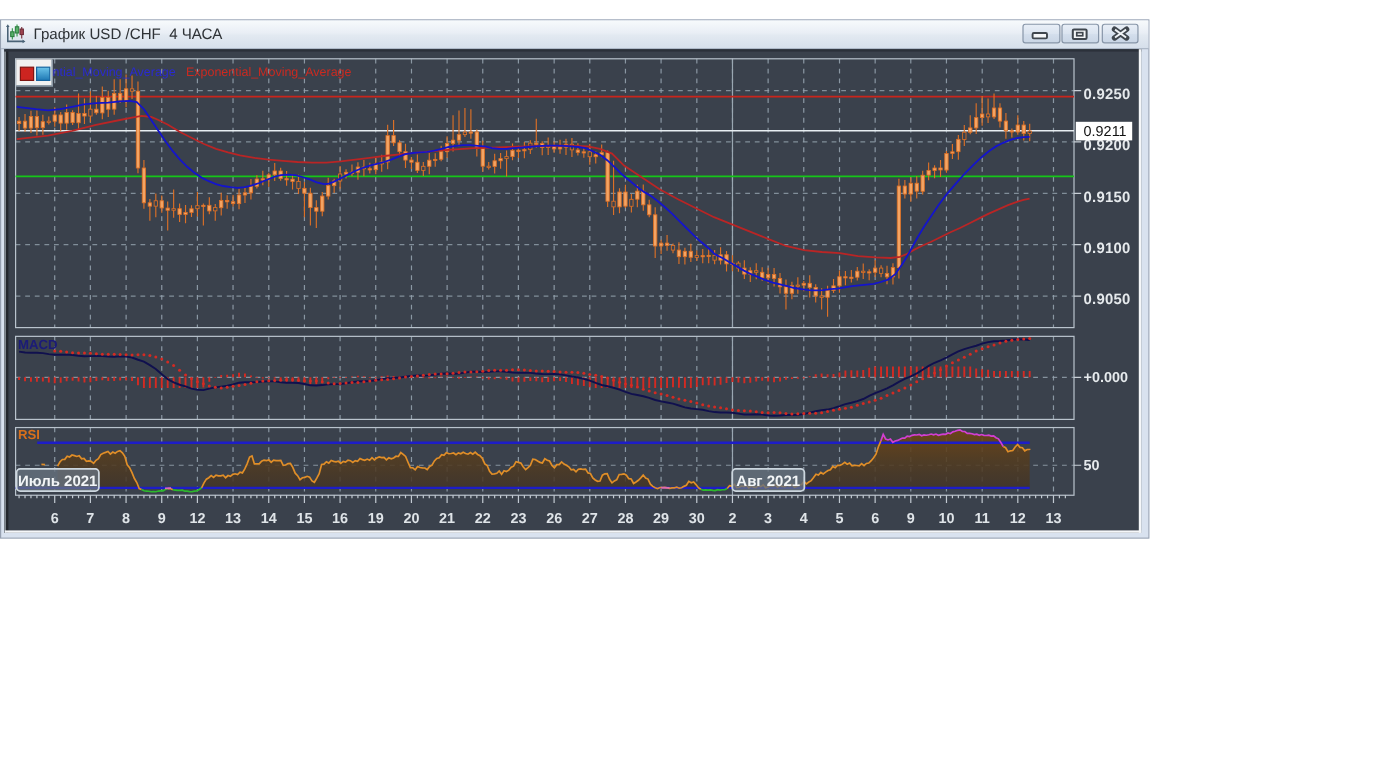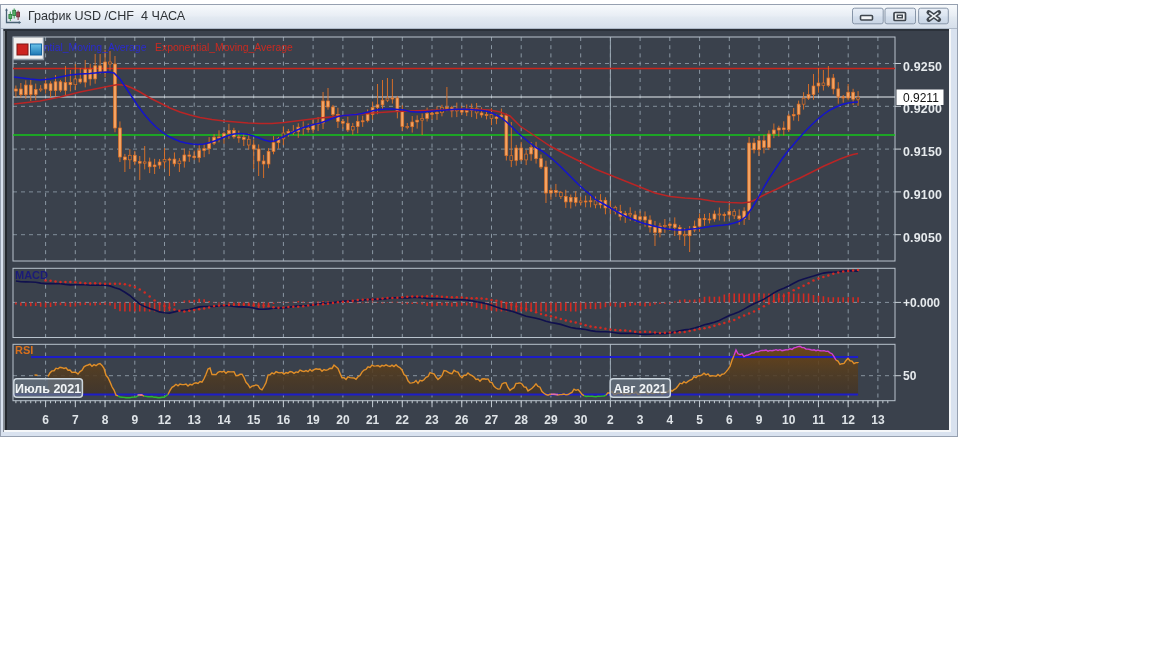--- a/index.html
+++ b/index.html
@@ -1,15 +1,15 @@
 <!DOCTYPE html>
 <html><head><meta charset="utf-8"><title>График USD /CHF 4 ЧАСА</title>
 <style>
 html,body{margin:0;padding:0;background:#ffffff;width:1152px;height:648px;overflow:hidden;}
-#win{position:absolute;left:0;top:4px;}
+#win{position:absolute;left:0;top:16px;}
 </style></head>
 <body>
 <div id="win"><svg width="958" height="433" viewBox="0 0 958 433" font-family="Liberation Sans, sans-serif">
       <defs>
 <linearGradient id="tbar" x1="0" y1="0" x2="0" y2="1">
  <stop offset="0" stop-color="#f7fafc"></stop>
           <stop offset="0.45" stop-color="#e9eef5"></stop>
  <stop offset="0.55" stop-color="#e2e9f1"></stop>
           <stop offset="1" stop-color="#d6dfeb"></stop>
 </linearGradient>

